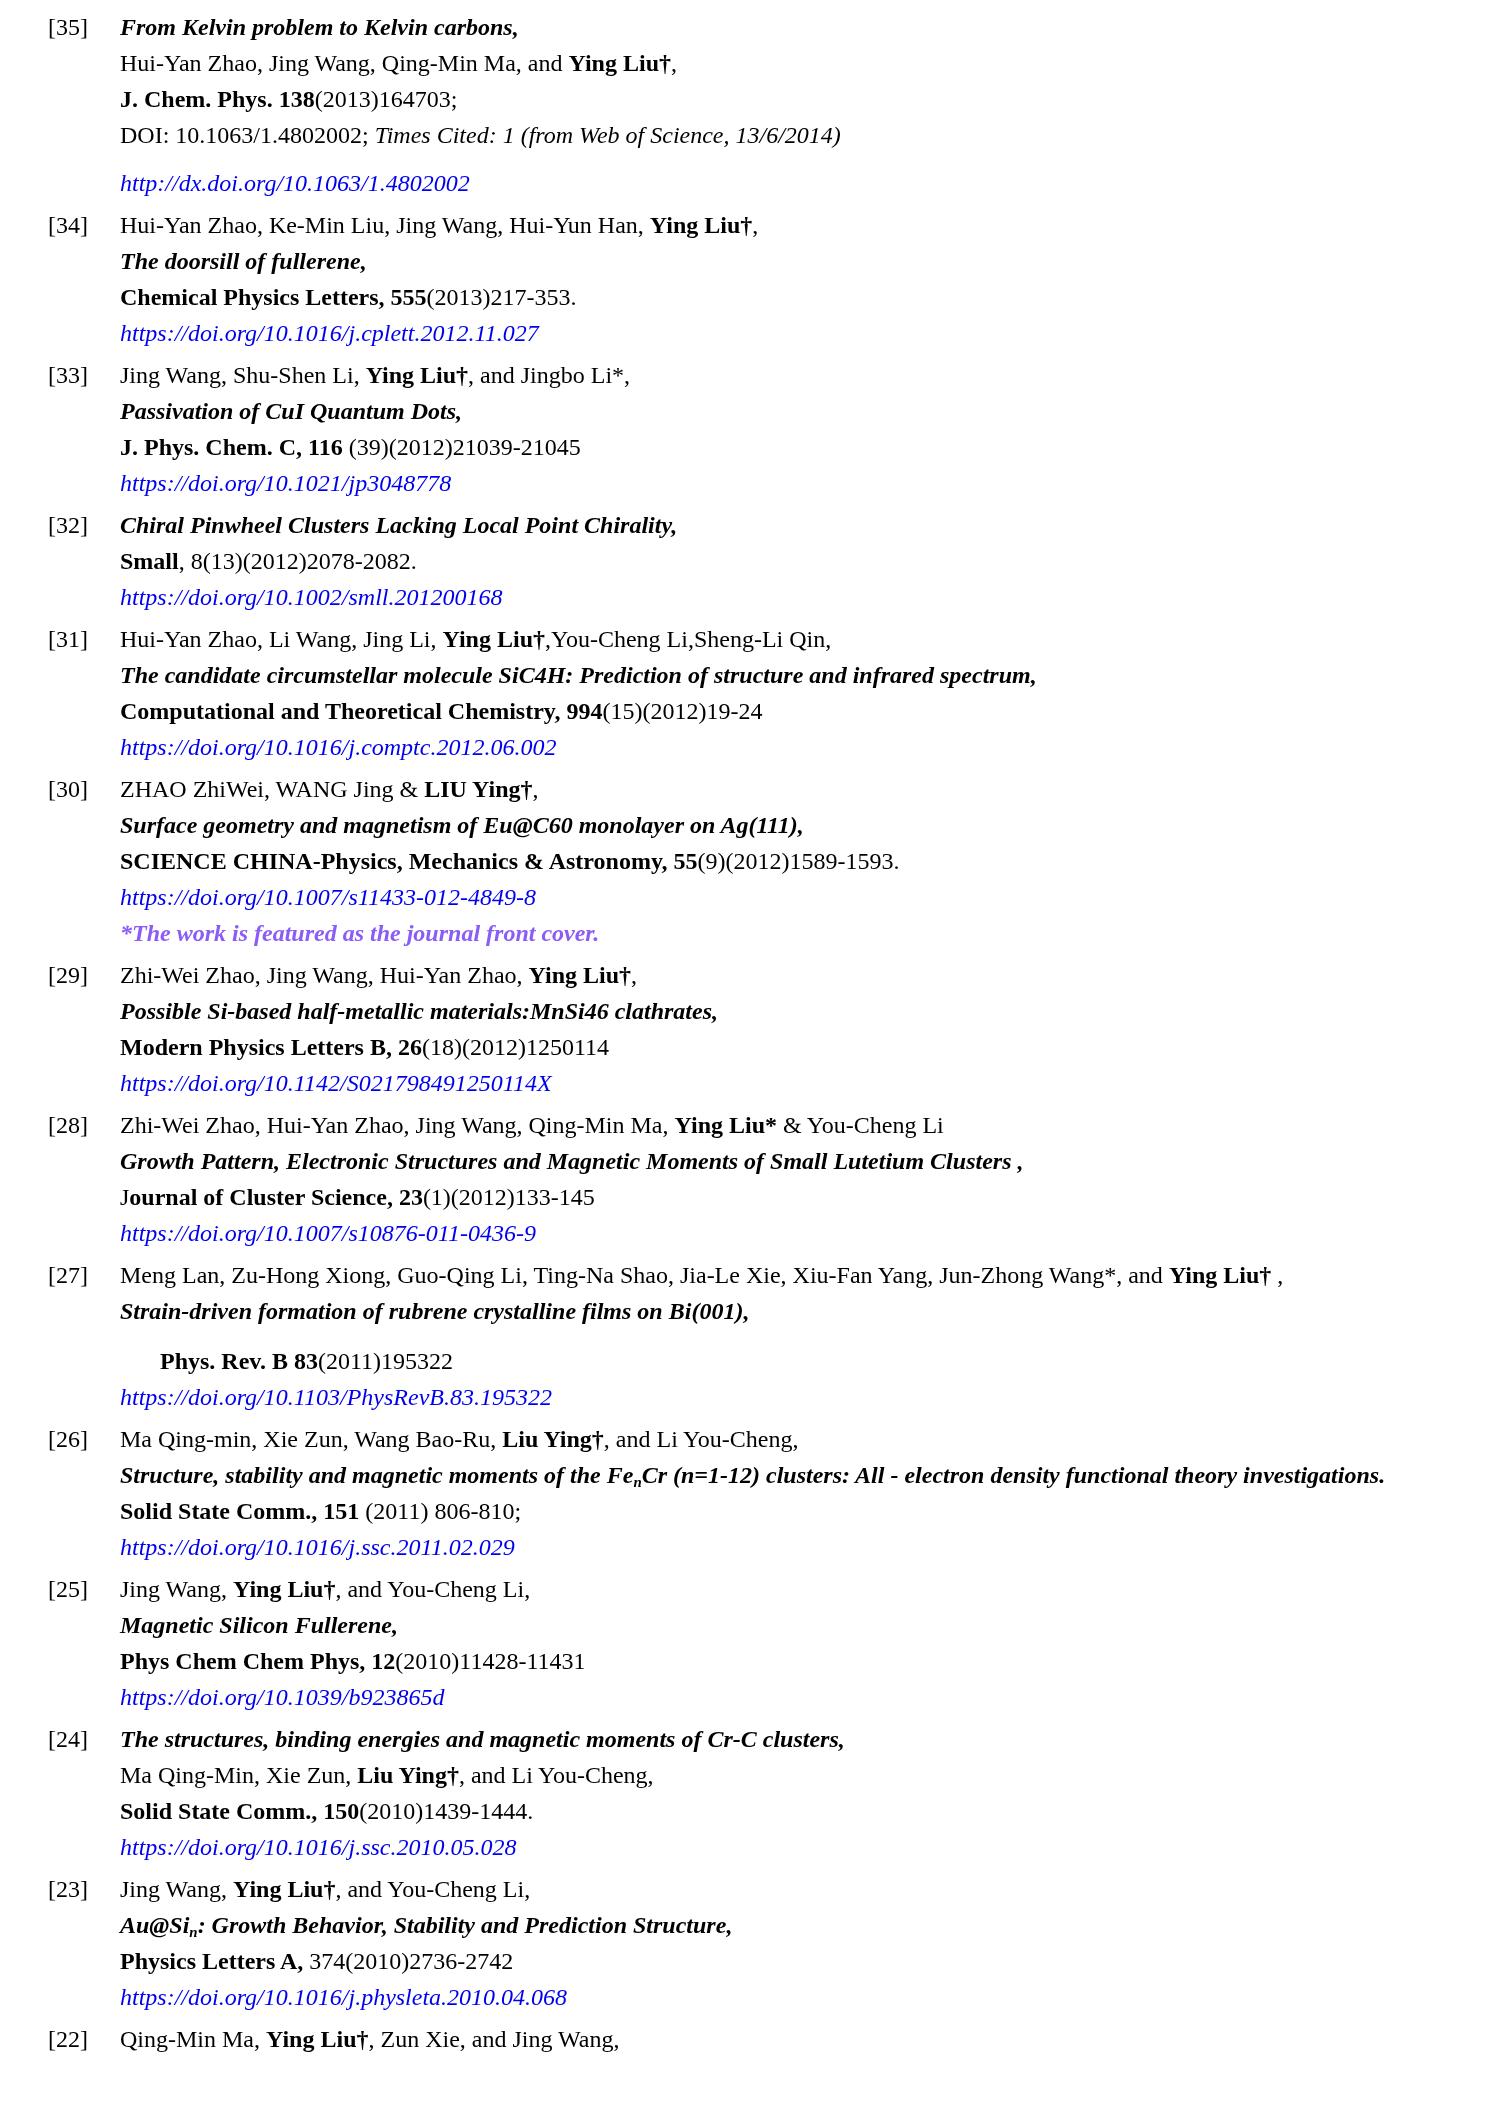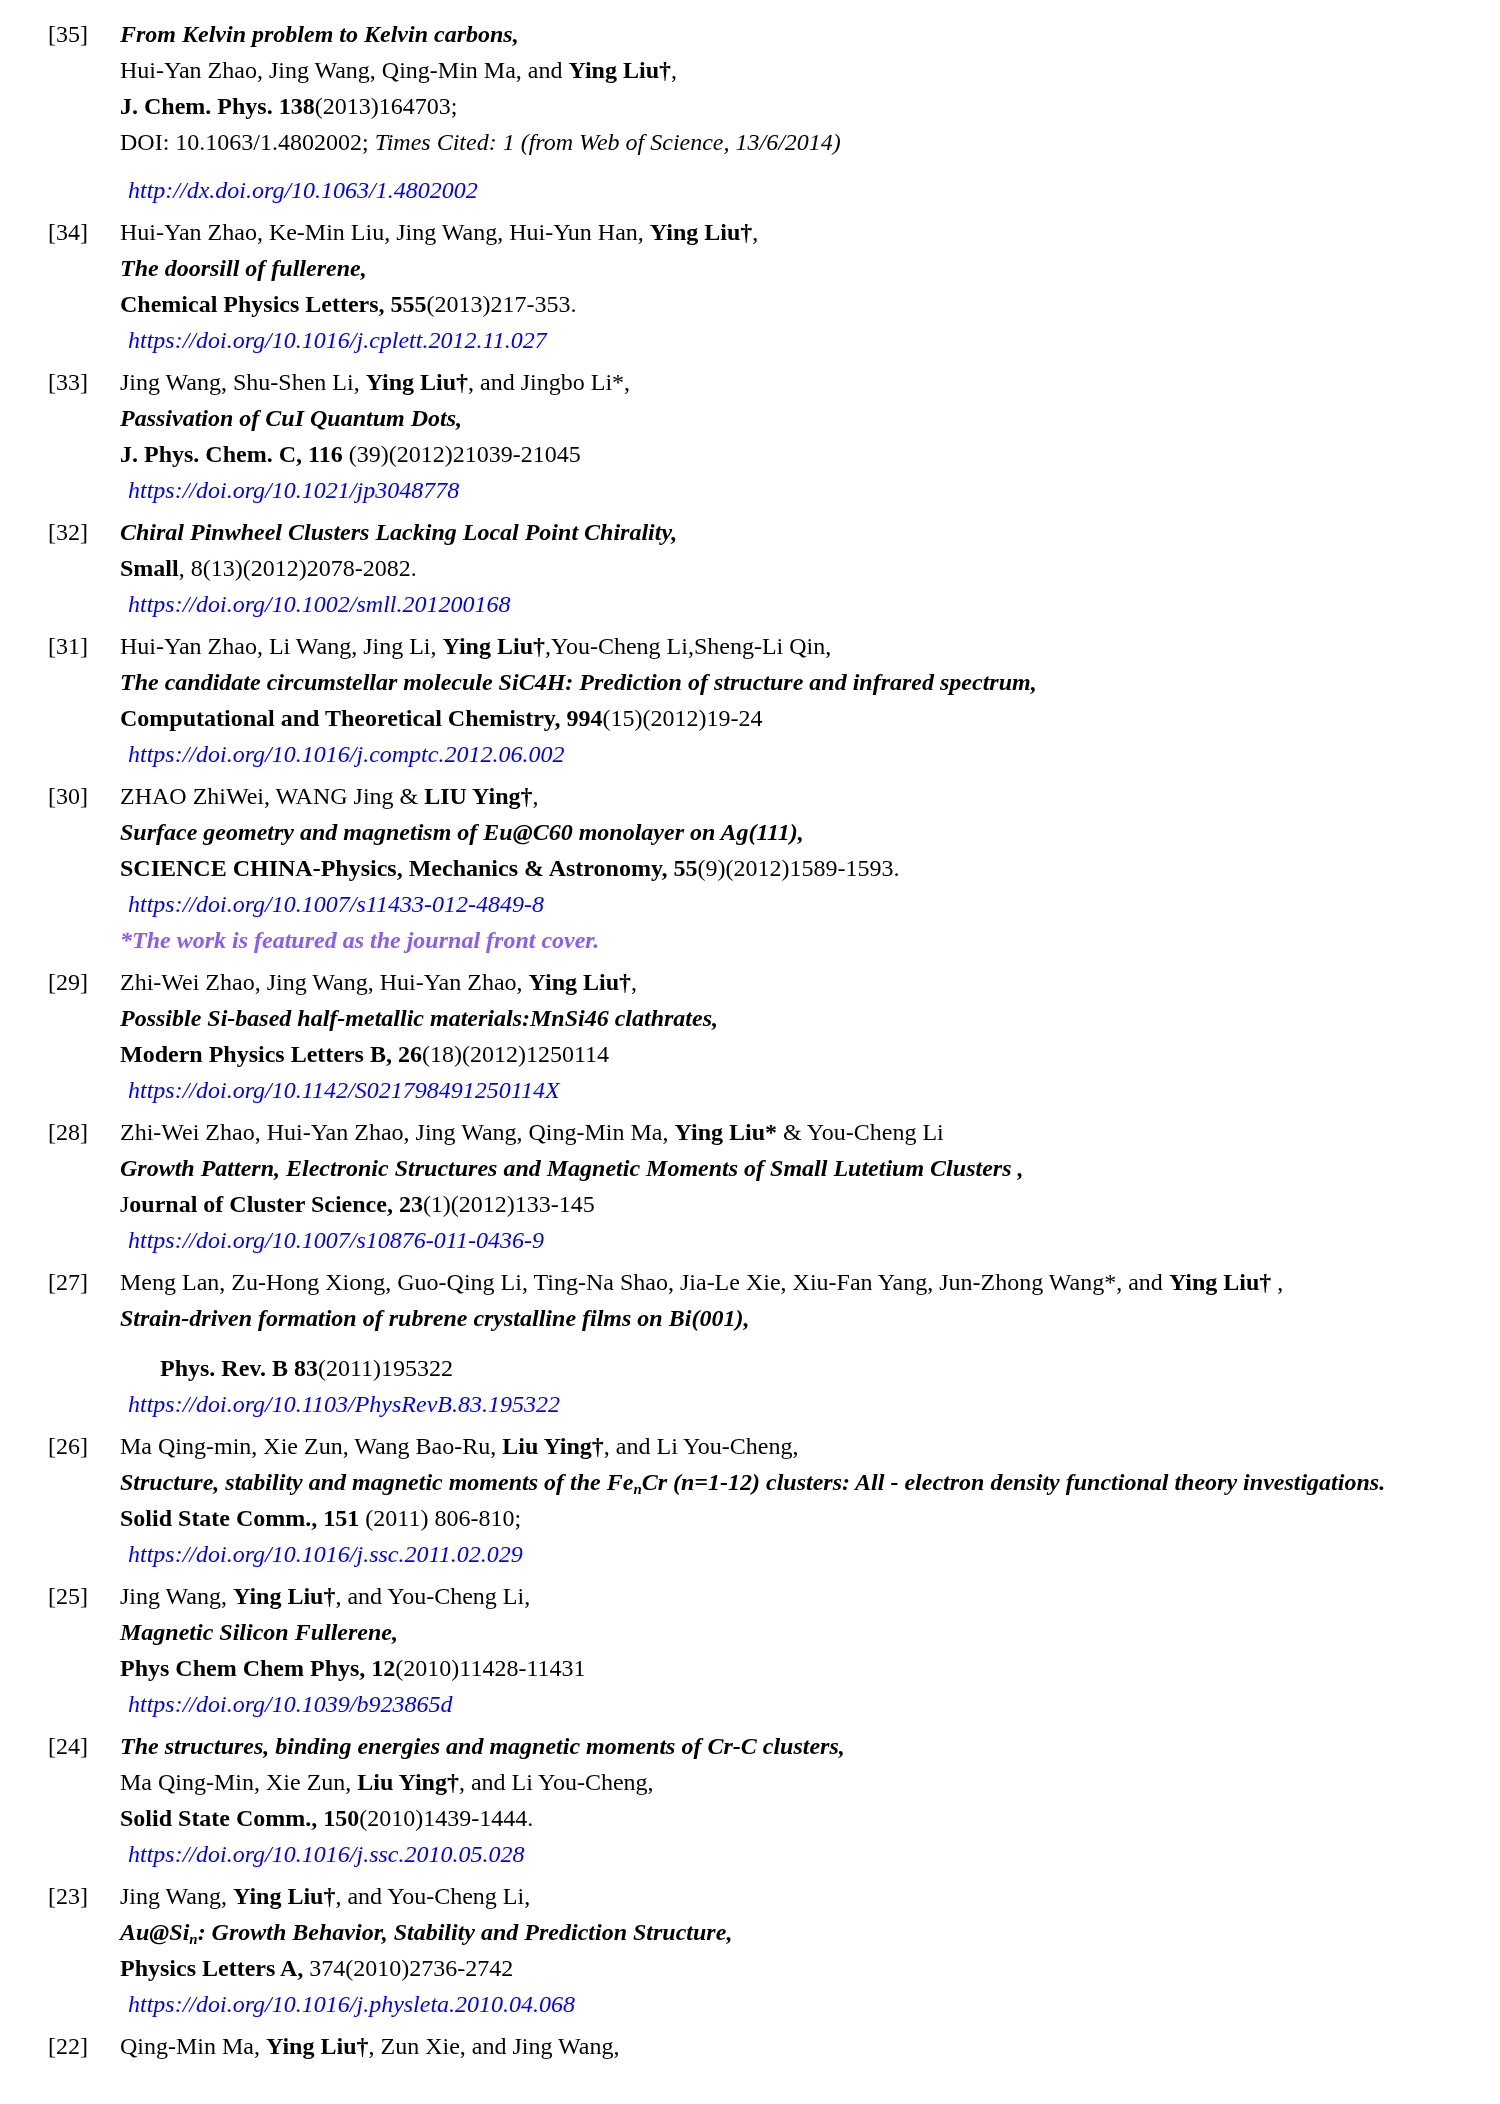--- a/index.html
+++ b/index.html
@@ -10,21 +10,21 @@
   body {
     width: 1500px;
     height: 2104px;
     overflow: hidden;
     font-family: "Liberation Serif", "DejaVu Serif", serif;
     font-size: 24px;
     line-height: 36px;
     color: #000000;
   }
   .page {
-    padding: 16px 40px 0 48px;
+    padding: 9px 40px 0 48px;
   }
   .entry {
     display: flex;
     align-items: flex-start;
     margin-bottom: 6px;
   }
   .num {
     flex: 0 0 72px;
     width: 72px;
   }
@@ -34,21 +34,20 @@
   }
   .line { white-space: normal; }
   .b { font-weight: bold; }
   .i { font-style: italic; }
   .title { font-weight: bold; font-style: italic; }
   .link {
     color: #0000EE;
     font-style: italic;
     text-decoration: none;
     cursor: pointer;
-    margin-left: 8px;
   }
   .note {
     color: #8b5cf6;
     font-weight: bold;
     font-style: italic;
   }
   .sub {
     font-size: 0.62em;
     vertical-align: -0.25em;
     line-height: 0;

